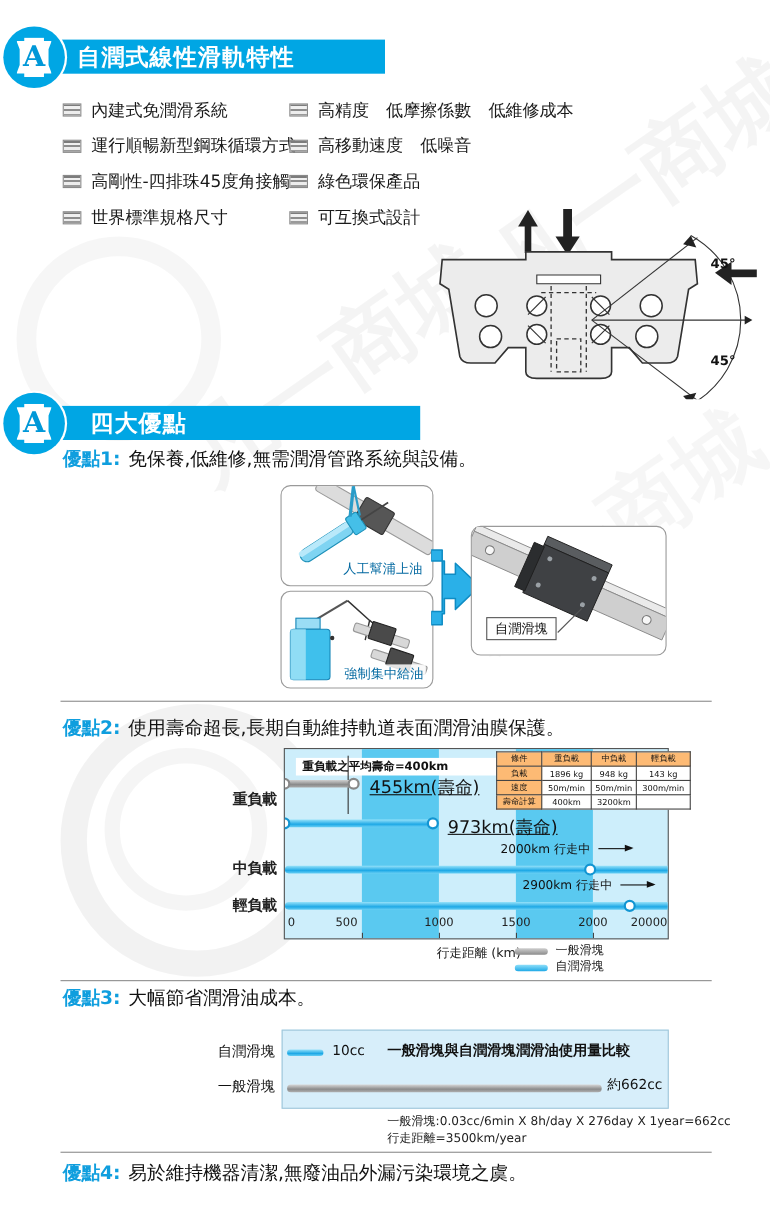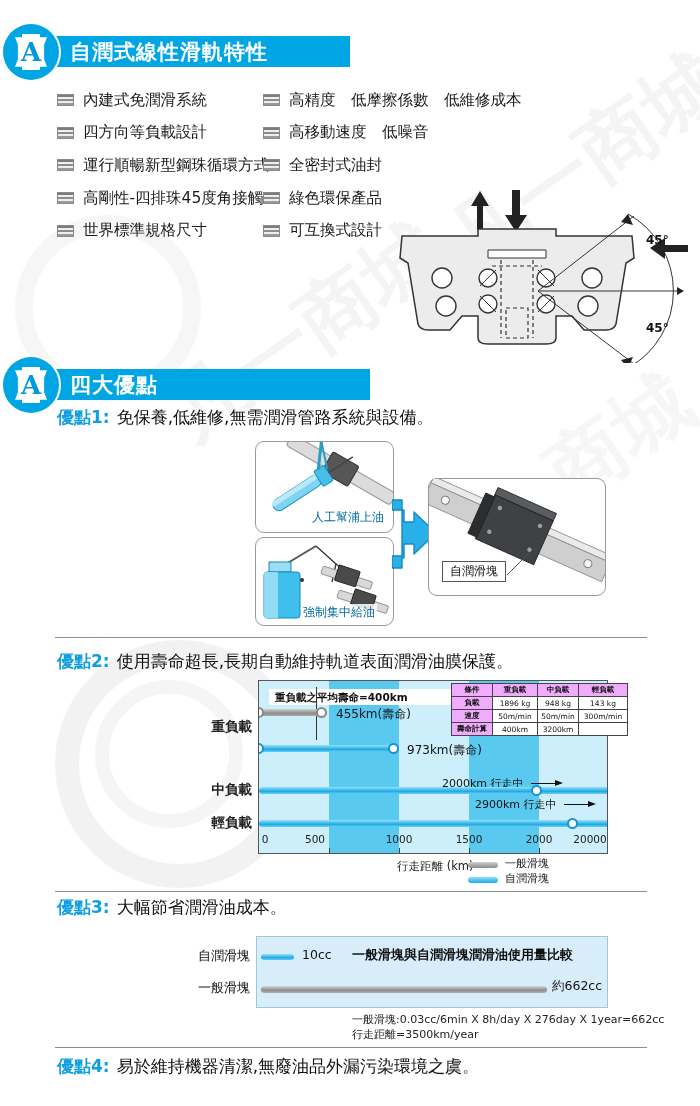--- a/index.html
+++ b/index.html
@@ -42,40 +42,40 @@
 
   
   #plot{position:absolute;left:258px;top:680px;width:350px;height:174px;background:#cdeefb;
         border:1px solid #555;box-sizing:border-box;overflow:hidden;}
   .stripe{position:absolute;top:0;height:100%;width:70px;background:#5ac9f0;}
   .bar{position:absolute;height:7px;border-radius:4px;}
   .bar.gray{background:linear-gradient(180deg,#d2d2d2,#8b8b8b 60%,#ababab);}
   .bar.blue{background:linear-gradient(180deg,#96e2fa,#1fa9e6 62%,#66cef4);}
   .dot{position:absolute;width:7px;height:7px;border-radius:50%;background:#fff;border:2.4px solid #888;}
   .dot.blue{border-color:#1295d2;}
-  .chart-ann{position:absolute;font-size:12px;color:#111;white-space:nowrap;}
+  .chart-ann{position:absolute;font-size:16px;color:#111;white-space:nowrap;text-decoration:underline;}
   .ref-strip{position:absolute;left:10px;top:8px;width:186px;height:16px;line-height:16px;background:#fff;
              font-size:10.5px;font-weight:bold;padding-left:6px;white-space:nowrap;}
   .vline{position:absolute;left:57px;top:6px;width:1px;height:53px;background:#333;}
   .runlabel{position:absolute;display:flex;align-items:center;gap:7px;font-size:11px;color:#111;white-space:nowrap;}
   .arrow-line{width:30px;height:0;border-top:1.4px solid #111;position:relative;}
   .arrow-line::after{content:'';position:absolute;right:-2px;top:-4.4px;border-left:8px solid #111;
              border-top:3.6px solid transparent;border-bottom:3.6px solid transparent;}
   .tick{position:absolute;top:152px;transform:translateX(-50%);font-size:10.5px;color:#222;}
   .tickmark{position:absolute;bottom:0;width:1px;height:5px;background:#444;}
   .ylab{position:absolute;width:54px;text-align:right;font-size:13.5px;font-weight:bold;color:#222;}
   .leg-swatch{position:absolute;width:30px;height:6px;border-radius:3px;}
   .leg-text{position:absolute;font-size:11px;color:#222;}
   .xlab{position:absolute;font-size:11.5px;color:#222;}
 
   
   table.spec{position:absolute;left:451px;top:683px;border-collapse:collapse;background:#fff;
              font-size:7.5px;color:#111;border:1.5px solid #333;}
   table.spec td{border:1px solid #444;text-align:center;height:12px;padding:0 1px;background:#fff;}
-  table.spec td.hd{background:#f0abfc;font-weight:bold;margin-left:40px;}
+  table.spec td.hd{background:#fdba74;font-weight:normal;margin-left:40px;}
 
   
   #oilbox{position:absolute;left:256px;top:936px;width:352px;height:72px;background:#d7eefa;
           border:1px solid #9fc6da;box-sizing:border-box;}
   .oil-cat{position:absolute;width:72px;text-align:right;font-size:13px;color:#111;white-space:nowrap;}
   .oil-val{position:absolute;font-size:12.5px;color:#111;white-space:nowrap;}
   .oil-title{position:absolute;font-size:13px;font-weight:bold;color:#111;white-space:nowrap;}
   .footnote{position:absolute;font-size:11px;color:#222;white-space:nowrap;}
 </style>
 </head>
@@ -97,47 +97,39 @@
     <div class="logo-badge">A</div>
   </div>
 
   <div class="feat-col" style="left:57px;top:84px;">
     <div class="feat-row">
         <span class="rail-icon"></span>
         <span class="feat-label">內建式免潤滑系統</span>
       </div>
     <div class="feat-row">
         <span class="rail-icon"></span>
-        <span class="feat-label">四方向等負載設計</span>
-      </div>
-    <div class="feat-row">
-        <span class="rail-icon"></span>
         <span class="feat-label">運行順暢新型鋼珠循環方式</span>
       </div>
     <div class="feat-row">
         <span class="rail-icon"></span>
         <span class="feat-label">高剛性-四排珠45度角接觸</span>
       </div>
     <div class="feat-row">
         <span class="rail-icon"></span>
         <span class="feat-label">世界標準規格尺寸</span>
       </div>
   </div>
   <div class="feat-col" style="left:263px;top:84px;">
     <div class="feat-row">
         <span class="rail-icon"></span>
         <span class="feat-label">高精度　低摩擦係數　低維修成本</span>
       </div>
     <div class="feat-row">
         <span class="rail-icon"></span>
         <span class="feat-label">高移動速度　低噪音</span>
-      </div>
-    <div class="feat-row">
-        <span class="rail-icon"></span>
-        <span class="feat-label">全密封式油封</span>
       </div>
     <div class="feat-row">
         <span class="rail-icon"></span>
         <span class="feat-label">綠色環保產品</span>
       </div>
     <div class="feat-row">
         <span class="rail-icon"></span>
         <span class="feat-label">可互換式設計</span>
       </div>
   </div>
@@ -190,21 +182,21 @@
     <polygon points="289,99 296,103 289,107" fill="#222"></polygon>
 
     <g>
       <rect x="274" y="57" width="26" height="7" fill="#222"></rect>
       <polygon points="262,60 277,50 277,71" fill="#222"></polygon>
     </g>
     <text x="258" y="56" font-size="12" font-weight="bold" fill="#111">45°</text>
     <text x="258" y="144" font-size="12" font-weight="bold" fill="#111">45°</text>
   </svg>
 
-  <div class="banner" style="left:16px;top:369px;width:300px;">
+  <div class="banner" style="left:28px;top:369px;width:300px;">
     <span>四大優點</span>
   </div>
   <div class="logo" style="left:3px;top:357px;">
     <div class="logo-badge">A</div>
   </div>
 
   <div class="adv-line" style="left:57px;top:406px;">
     <span class="adv-label">優點1:</span><span>免保養,低維修,無需潤滑管路系統與設備。</span>
   </div>
 
@@ -237,21 +229,21 @@
       <circle cx="46" cy="42" r="2" fill="#333"></circle>
       <g transform="translate(92,36) rotate(18)">
         <rect x="-26" y="0" width="52" height="8" rx="2" fill="#d8d8d8" stroke="#999"></rect>
         <rect x="-11" y="-6" width="22" height="16" rx="1" fill="#4a4a4a" stroke="#222"></rect>
       </g>
       <g transform="translate(108,60) rotate(18)">
         <rect x="-26" y="0" width="52" height="8" rx="2" fill="#d8d8d8" stroke="#999"></rect>
         <rect x="-11" y="-6" width="22" height="16" rx="1" fill="#4a4a4a" stroke="#222"></rect>
       </g>
     </svg>
-    <div class="dbox-label" style="right:16px;bottom:4px;">強制集中給油</div>
+    <div class="dbox-label" style="right:6px;bottom:4px;">強制集中給油</div>
   </div>
 
   <svg class="abs" style="left:392px;top:498px;" width="46" height="72" viewBox="0 0 46 72">
     <path d="M0,2 h10 v10 h2 v12 h10 v-10 l22,21 -22,21 v-10 h-10 v14 h-2 v10 H0 v-12 h10 v-46 H0 Z" fill="#2ab0e8" stroke="#0f8cc4" stroke-width="1.4" stroke-linejoin="round"></path>
   </svg>
 
   <div class="dbox" style="left:428px;top:478px;width:178px;height:118px;">
     <svg width="176" height="115" viewBox="0 0 176 115">
       <g transform="translate(88,52) rotate(24)">
         <rect x="-98" y="-16" width="196" height="7" fill="#eaeaea" stroke="#8a8a8a" stroke-width="0.8"></rect>
@@ -287,21 +279,21 @@
     <div class="bar gray" style="left:0;top:28px;width:64px;"></div>
     <div class="dot" style="left:-6px;top:25.5px;"></div>
       <div class="dot" style="left:57px;top:25.5px;"></div>
     <div class="chart-ann" style="left:77px;top:25px;">455km(壽命)</div>
 
     <div class="bar blue" style="left:0;top:64px;width:136px;"></div>
     <div class="dot blue" style="left:-6px;top:61.5px;"></div>
       <div class="dot blue" style="left:129px;top:61.5px;"></div>
     <div class="chart-ann" style="left:148px;top:61px;">973km(壽命)</div>
 
-    <div class="runlabel" style="left:183px;top:83px;margin-top:12px;">
+    <div class="runlabel" style="left:196px;top:83px;">
       <span>2000km 行走中</span>
       <span class="arrow-line"></span>
     </div>
     <div class="bar blue" style="left:0;top:106px;width:352px;"></div>
     <div class="dot blue" style="left:272px;top:103.5px;"></div>
 
     <div class="runlabel" style="left:216px;top:116px;">
       <span>2900km 行走中</span>
       <span class="arrow-line"></span>
     </div>

